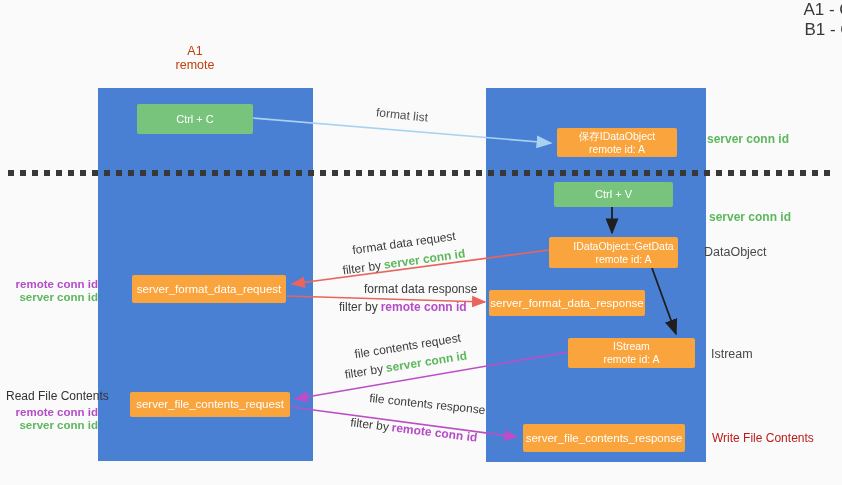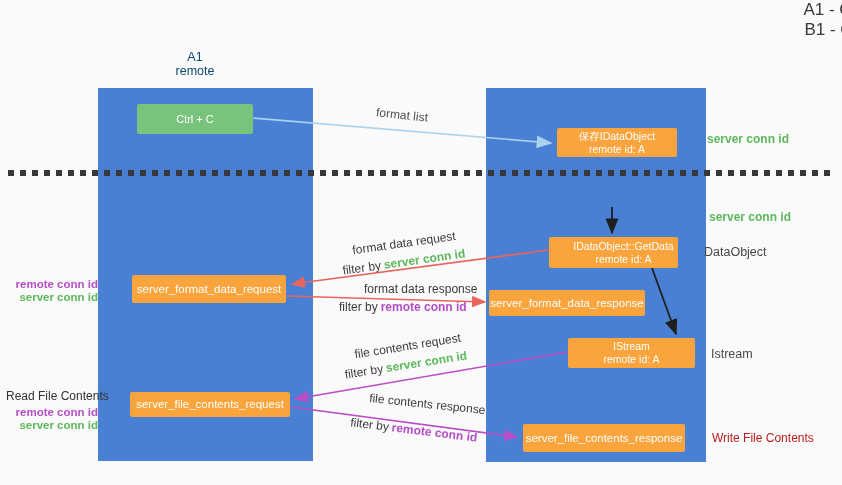--- a/index.html
+++ b/index.html
@@ -10,22 +10,22 @@
     font-family:"Liberation Sans","DejaVu Sans",sans-serif;
     color:#3b3b3b;
   }
   .abs { position:absolute; }
 
   .title {
     left:0; top:8; width:842px; text-align:right;
     font-size:17px; line-height:20px; color:#383838;margin-left:46px;
   }
   .lane-header {
-    top:50px; width:120px; text-align:center;
-    font-size:12.5px; line-height:14px; color:#0c4a6e;
+    top:44px; width:120px; text-align:center;
+    font-size:12.5px; line-height:14px; color:#c2410c;
   }
   .lane-header.left  { left:135px; }
   .lane-header.right { left:539px; }
 
   .lane { background:#4a80d4; }
   .lane.left  { left:98px;  top:88px; width:215px; height:373px; }
   .lane.right { left:486px; top:88px; width:220px; height:374px; }
 
   .dotted {
     left:8px; top:170px; width:827px; height:6px;
@@ -126,20 +126,23 @@
 
   <div class="abs box green b-ctrlc">
     <span>Ctrl + C</span>
   </div>
 
   <div class="abs box orange b-save">
     <span>保存IDataObject</span>
     <span>remote id: A</span>
   </div>
 
+  <div class="abs box green b-ctrlv">
+    <span>Ctrl + V</span>
+  </div>
 
   <div class="abs box orange b-getdata">
     <span>IDataObject::GetData</span>
     <span>remote id: A</span>
   </div>
 
   <div class="abs box orange b-freq">
     <span>server_format_data_request</span>
   </div>
 

